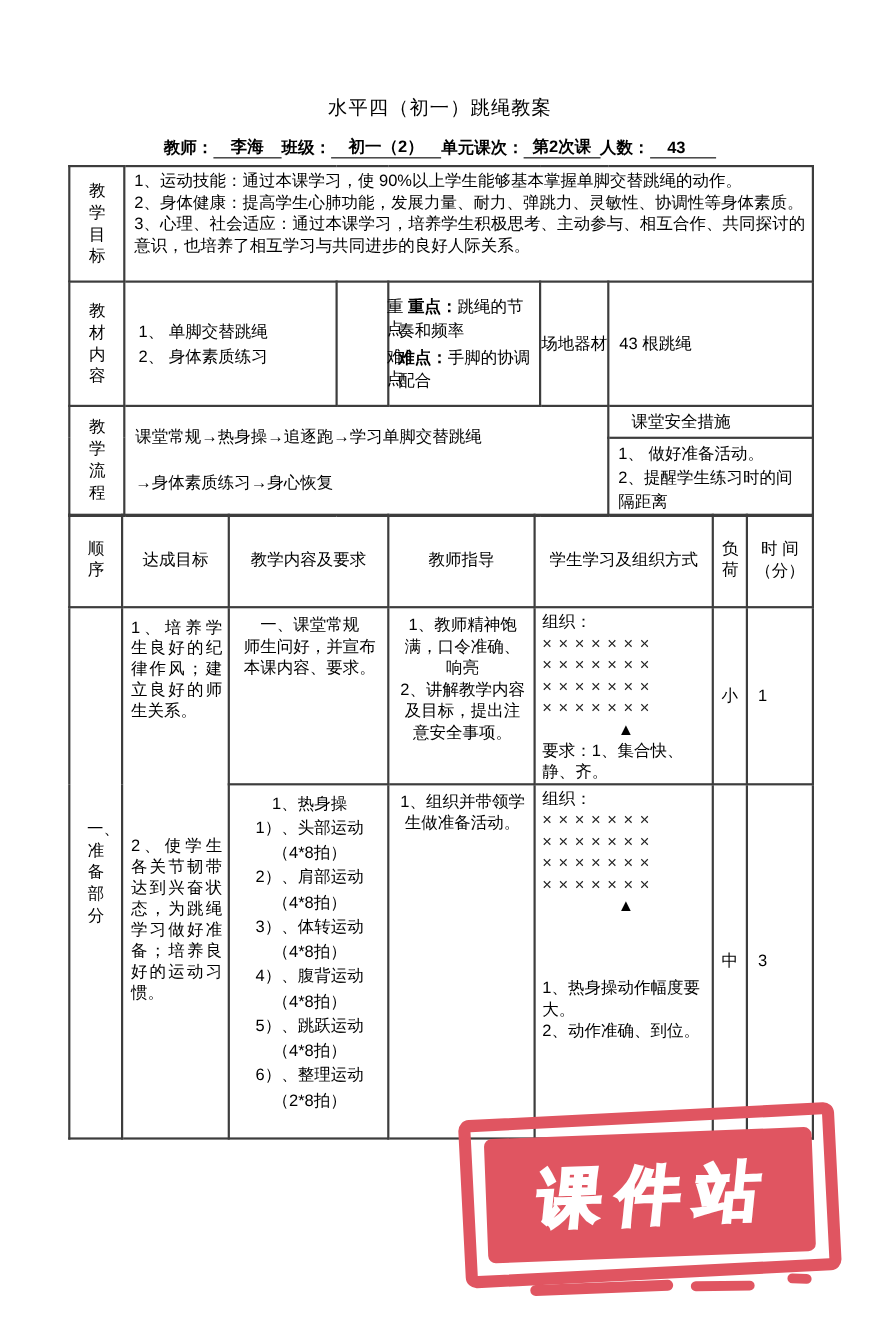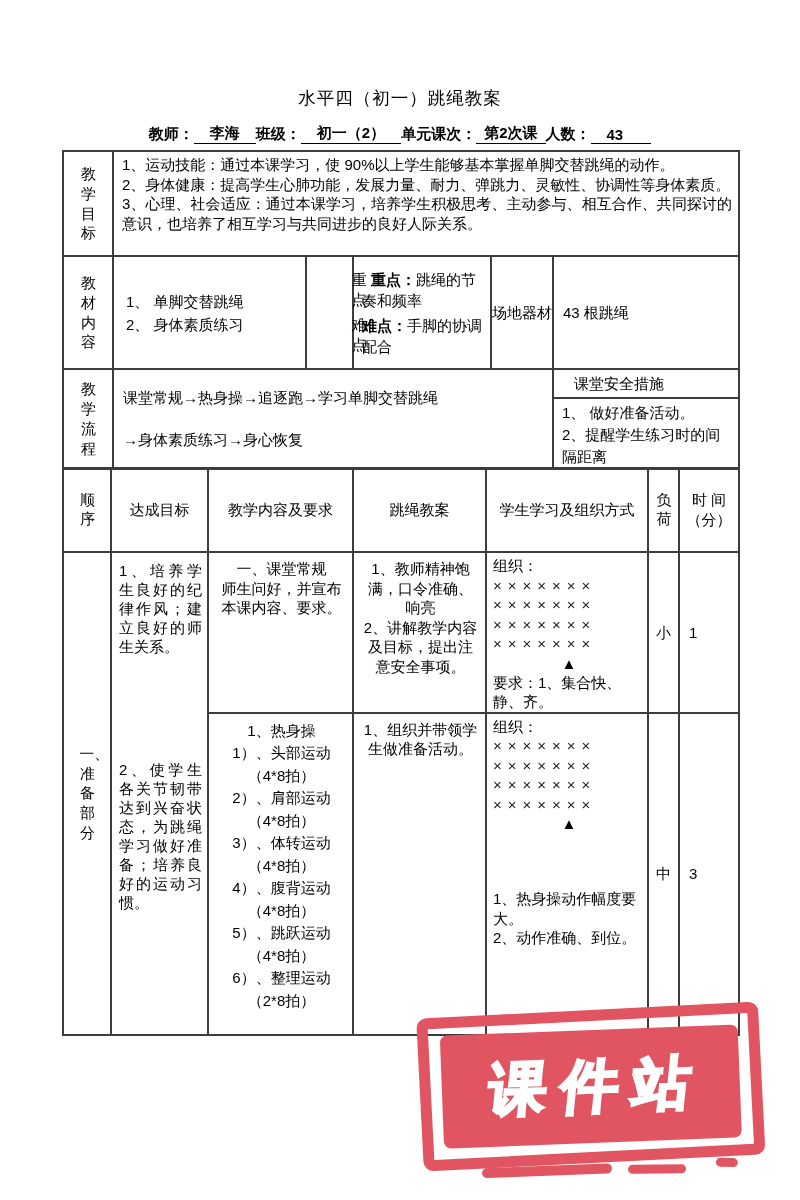--- a/index.html
+++ b/index.html
@@ -160,21 +160,21 @@
         <col style="width:133px">
         <col style="width:162px">
         <col style="width:31px">
         <col style="width:60px">
       </colgroup>
     <tbody>
         <tr style="height:84px">
       <td class="col-head"><div class="vtext" style="line-height:1.25">顺序</div></td>
       <td class="col-head">达成目标</td>
       <td class="col-head">教学内容及要求</td>
-      <td class="col-head">跳绳教案</td>
+      <td class="col-head">教师指导</td>
       <td class="col-head">学生学习及组织方式</td>
       <td class="col-head"><div class="vtext" style="line-height:1.25">负荷</div></td>
       <td class="col-head">时 间
 （分）</td>
     </tr>
     <tr style="height:148px">
       <td class="section-cell" rowspan="2">
             <div class="vtext">一、准备部分</div>
           </td>
       <td class="goal-cell" rowspan="2">

